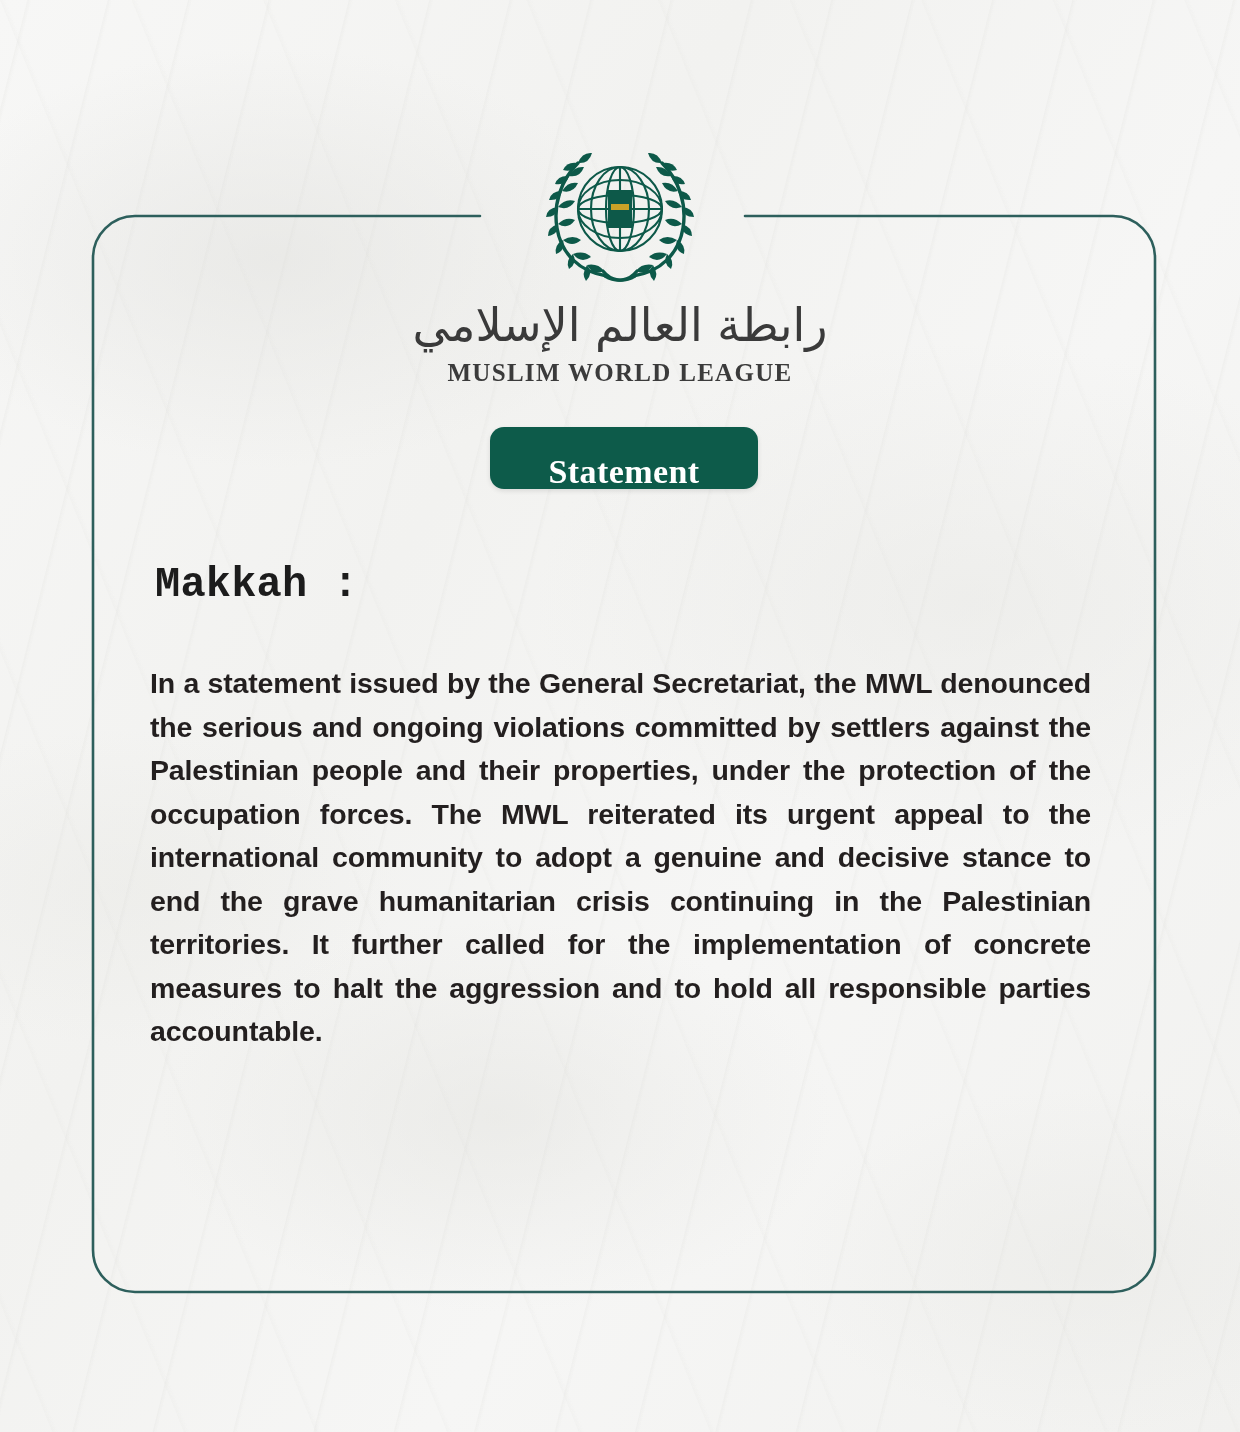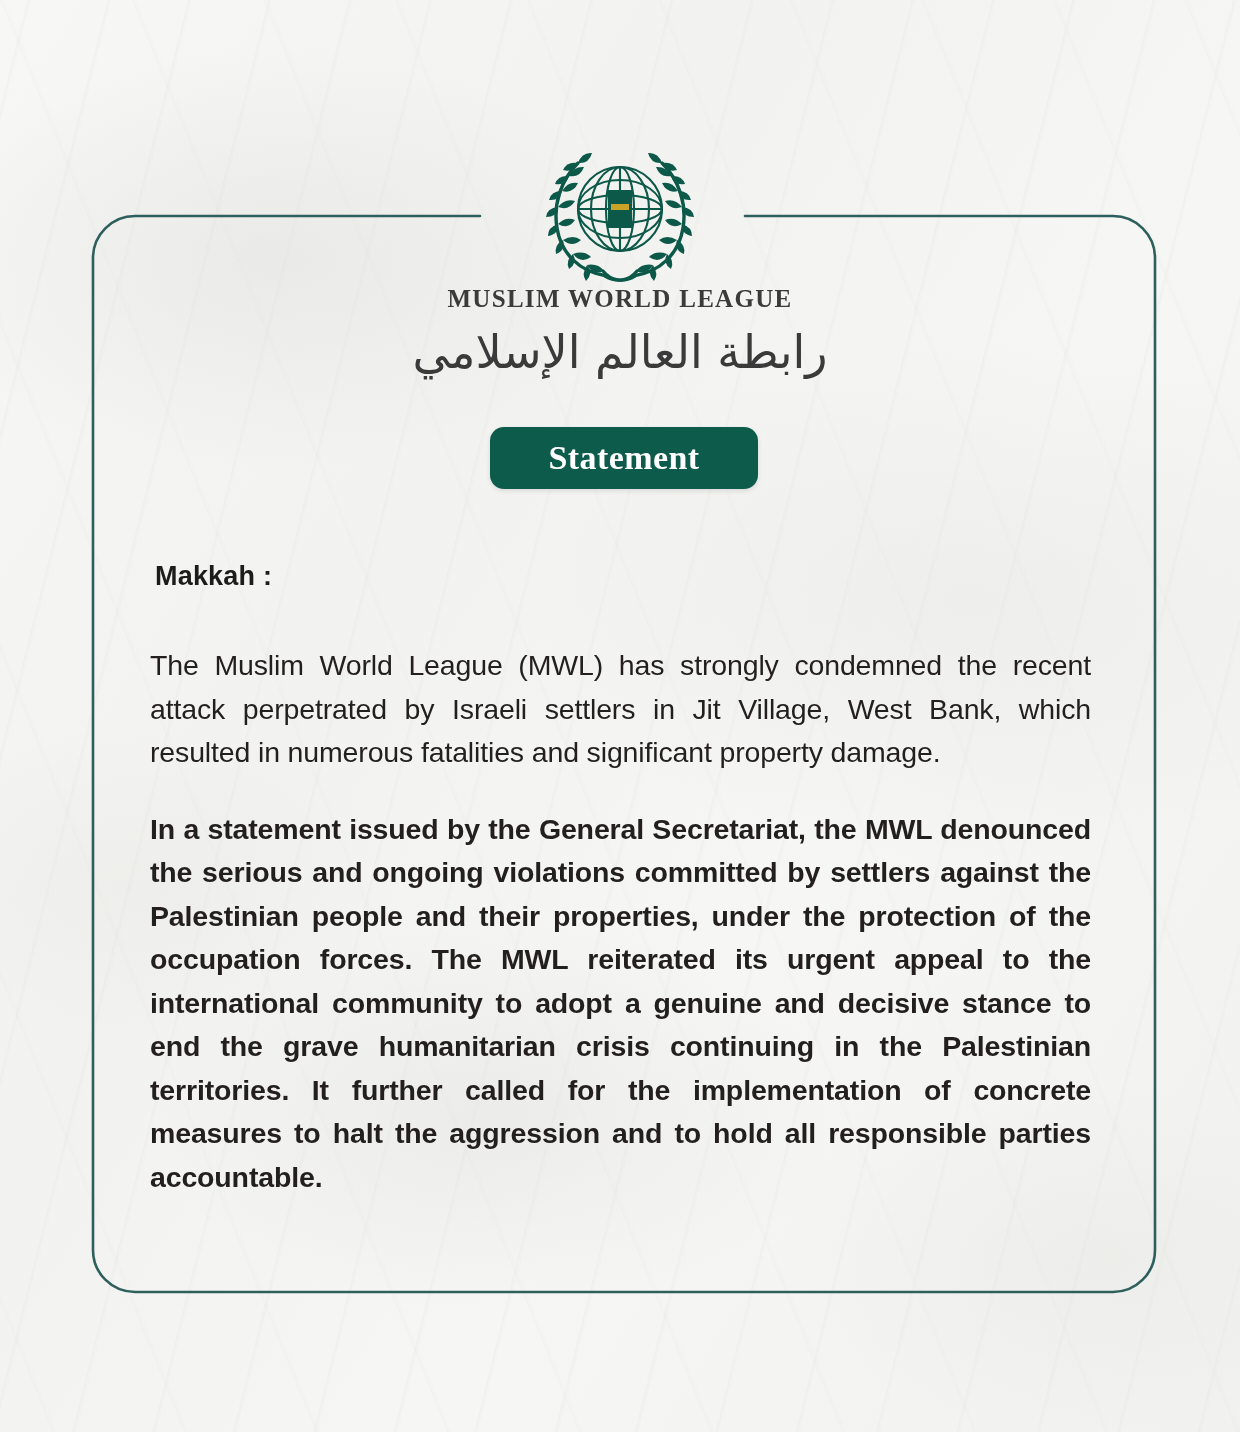--- a/index.html
+++ b/index.html
@@ -89,43 +89,43 @@
   #statement-badge {
     position: absolute;
     left: 490px;
     top: 427px;
     width: 268px;
     height: 62px;
     background: #0d5b4a;
     border-radius: 14px;
     box-shadow: 0 2px 5px rgba(0,0,0,0.10);
     display: flex;
-    align-items: center;
+    align-items: flex-end;
     justify-content: center;
   }
   #statement-badge-label {
     font-family: "Liberation Serif", serif;
     font-weight: 700;
     font-size: 34px;
     color: #ffffff;
     letter-spacing: 0.4px;
     line-height: 1;
   }
 
   
   #content {
     position: absolute;
     left: 150px;
     top: 560px;
     width: 941px;
   }
   #dateline {
-    font-family: Liberation Sans, sans-serif;
+    font-family: Liberation Mono, monospace;
     font-weight: 700;
-    font-size: 27px;
+    font-size: 42px;
     color: #1c1c1c;
     letter-spacing: 0.2px;
     margin: 0 0 52px 5px;
     line-height: 1.2;
   }
   .body-paragraph {
     font-family: "Liberation Sans", sans-serif;
     font-size: 28.5px;
     line-height: 43.5px;
     color: #231f1f;
@@ -211,28 +211,27 @@
       <path d="M 42 113 q -6 9 -1 16 q 8 -8 1 -16 Z"></path>
       <path d="M 42 113 q 11 -2 17 6 q -11 5 -17 -6 Z"></path>
     </g>
 
     <g stroke="#0d5949" stroke-width="3.2" fill="none" stroke-linecap="round">
       <path d="M 58 119 C 66 129 78 131 90 124"></path>
       <path d="M 92 119 C 84 129 72 131 60 124"></path>
     </g>
   </svg>
 
+  <div id="arabic-wordmark" style="font-family:'DejaVu Sans', sans-serif; font-size:46px; color:#3a3a3a; direction:rtl; line-height:1.35; height:64px;">رابطة العالم الإسلامي</div>
+
   <div id="league-name">MUSLIM WORLD LEAGUE</div>
-
-  <div id="arabic-wordmark" style="font-family:'DejaVu Sans', sans-serif; font-size:46px; color:#3a3a3a; direction:rtl; line-height:1.35; height:64px;">رابطة العالم الإسلامي</div>
 </div>
 
 <div id="statement-badge">
   <span id="statement-badge-label">Statement</span>
 </div>
 
 <div id="content">
   <div id="dateline">Makkah :</div>
 
-  <p class="body-paragraph">The Muslim World League (MWL) has strongly condemned the recent attack perpetrated by Israeli settlers in Jit Village, West Bank, which resulted in numerous fatalities and significant property damage.</p>
 
   <p class="body-paragraph">In a statement issued by the General Secretariat, the MWL denounced the serious and ongoing violations committed by settlers against the Palestinian people and their properties, under the protection of the occupation forces. The MWL reiterated its urgent appeal to the international community to adopt a genuine and decisive stance to end the grave humanitarian crisis continuing in the Palestinian territories. It further called for the implementation of concrete measures to halt the aggression and to hold all responsible parties accountable.</p>
 </div>
 
 </body></html>

